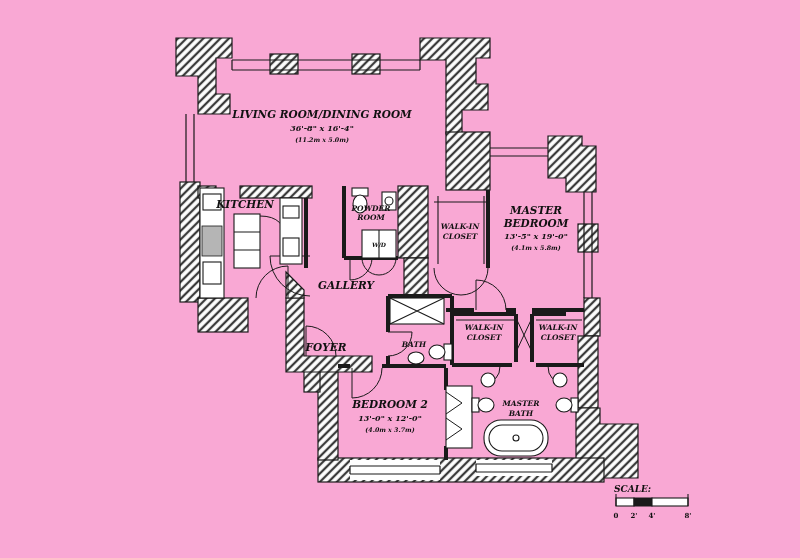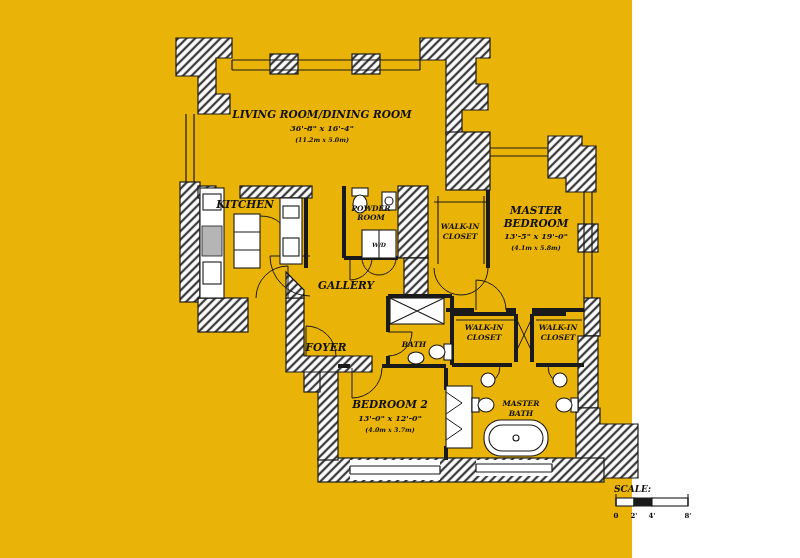--- a/index.html
+++ b/index.html
@@ -1,16 +1,16 @@
 <!DOCTYPE html>
 <html><head>
 <meta charset="utf-8">
 <style>
   html,body{margin:0;padding:0;background:#ffffff;width:800px;height:558px;overflow:hidden;}
-  .page{position:relative;width:632px;height:558px;background:#eab308;font-family:"DejaVu Serif","Liberation Serif",serif;}
+  .page{position:relative;width:800px;height:558px;background:#f9a8d4;font-family:"DejaVu Serif","Liberation Serif",serif;}
   svg{display:block;}
   .wall{fill:url(#hatch);stroke:#1a1a1a;stroke-width:1.2;}
   .part{stroke:#1a1a1a;stroke-width:4;fill:none;}
   .thin{stroke:#1a1a1a;stroke-width:1.1;fill:none;}
   .fix{fill:#ffffff;stroke:#1a1a1a;stroke-width:1.1;}
   .door{fill:none;stroke:#1a1a1a;stroke-width:1;}
   .win{stroke:#1a1a1a;stroke-width:1.2;fill:none;}
   text{fill:#111;font-family:"DejaVu Serif","Liberation Serif",serif;font-style:italic;font-weight:bold;}
   .rm{font-size:10.5px;text-anchor:middle;}
   .rm-sm{font-size:7.5px;text-anchor:middle;}

